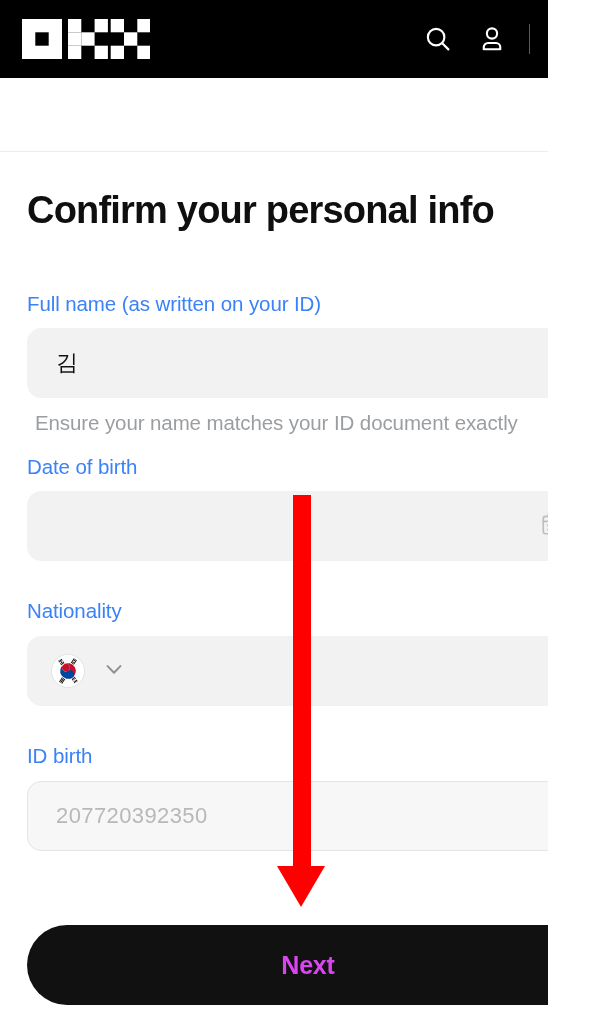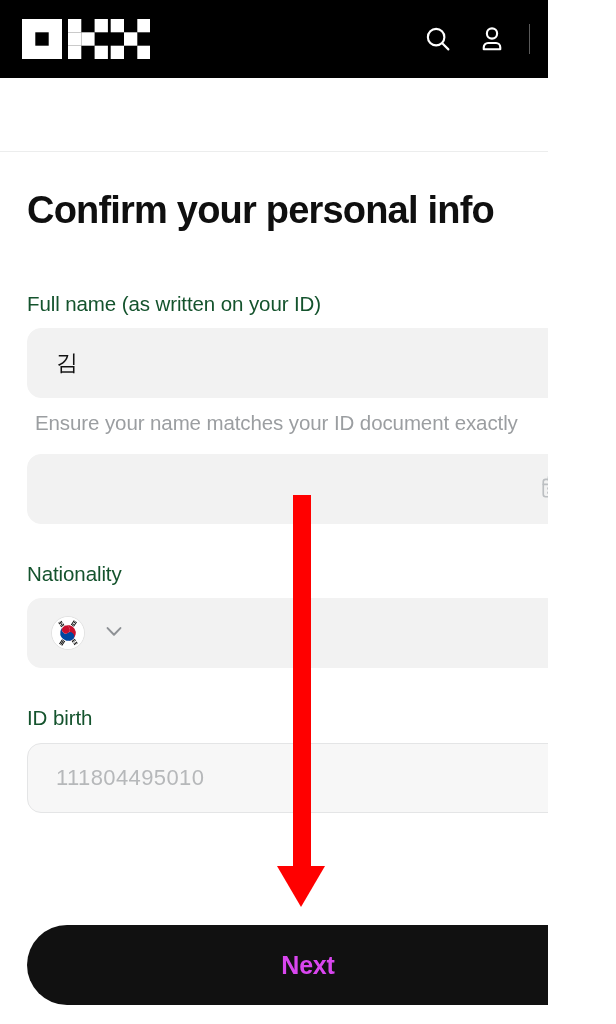--- a/index.html
+++ b/index.html
@@ -52,21 +52,21 @@
     font-weight:bold;
     letter-spacing:-0.8px;
     color:#0f0f0f;
     margin:34px 0 0 0;
     line-height:1.25;
   }
 
   .field-block{margin-top:0;}
   .label{
     font-size:20.5px;
-    color:#14532d;
+    color:#3b82f6;
     margin:0 0 12px 0;
     line-height:1.25;
     letter-spacing:-0.1px;
   }
   .input-box{
     height:70px;
     background:#f2f2f2;
     border-radius:14px;
     box-sizing:border-box;
     display:flex;align-items:center;
@@ -201,20 +201,21 @@
 
     <div class="field-block" style="margin-top:56px;">
       <div class="label">Full name (as written on your ID)</div>
       <div class="input-box">
         <span class="input-value">김</span>
       </div>
       <div class="helper">Ensure your name matches your ID document exactly</div>
     </div>
 
     <div class="field-block" style="margin-top:18px;">
+      <div class="label">Date of birth</div>
       <div class="input-box">
         <span class="input-placeholder"></span>
         <span class="cal-icon">
           <svg width="26" height="26" viewBox="0 0 24 24" fill="none" stroke="#bcbfc2" stroke-width="1.5" stroke-linecap="round" stroke-linejoin="round" aria-hidden="true">
             <rect x="3" y="5" width="18" height="16" rx="2.2"></rect>
             <line x1="3" y1="9.6" x2="21" y2="9.6"></line>
             <line x1="7.8" y1="2.8" x2="7.8" y2="6"></line>
             <line x1="16.2" y1="2.8" x2="16.2" y2="6"></line>
             <rect x="6.6" y="12.4" width="1.9" height="1.9" fill="#bcbfc2" stroke="none"></rect>
             <rect x="11.1" y="12.4" width="1.9" height="1.9" fill="#bcbfc2" stroke="none"></rect>
@@ -275,21 +276,21 @@
           <svg width="28" height="28" viewBox="0 0 24 24" fill="none" stroke="#8e9195" stroke-width="1.7" stroke-linecap="round" stroke-linejoin="round" aria-hidden="true">
             <polyline points="6.5,9.5 12,15.2 17.5,9.5"></polyline>
           </svg>
         </span>
       </div>
     </div>
 
     <div class="field-block" style="margin-top:37px;">
       <div class="label">ID birth</div>
       <div class="input-box outlined">
-        <span class="input-placeholder">111804495010</span>
+        <span class="input-placeholder">207720392350</span>
       </div>
     </div>
 
   </div>
 
   <div class="next-wrap">
     <button class="next-btn">Next</button>
   </div>
 
   <svg class="annot" viewBox="0 0 616 1024" xmlns="http://www.w3.org/2000/svg" aria-hidden="true">

